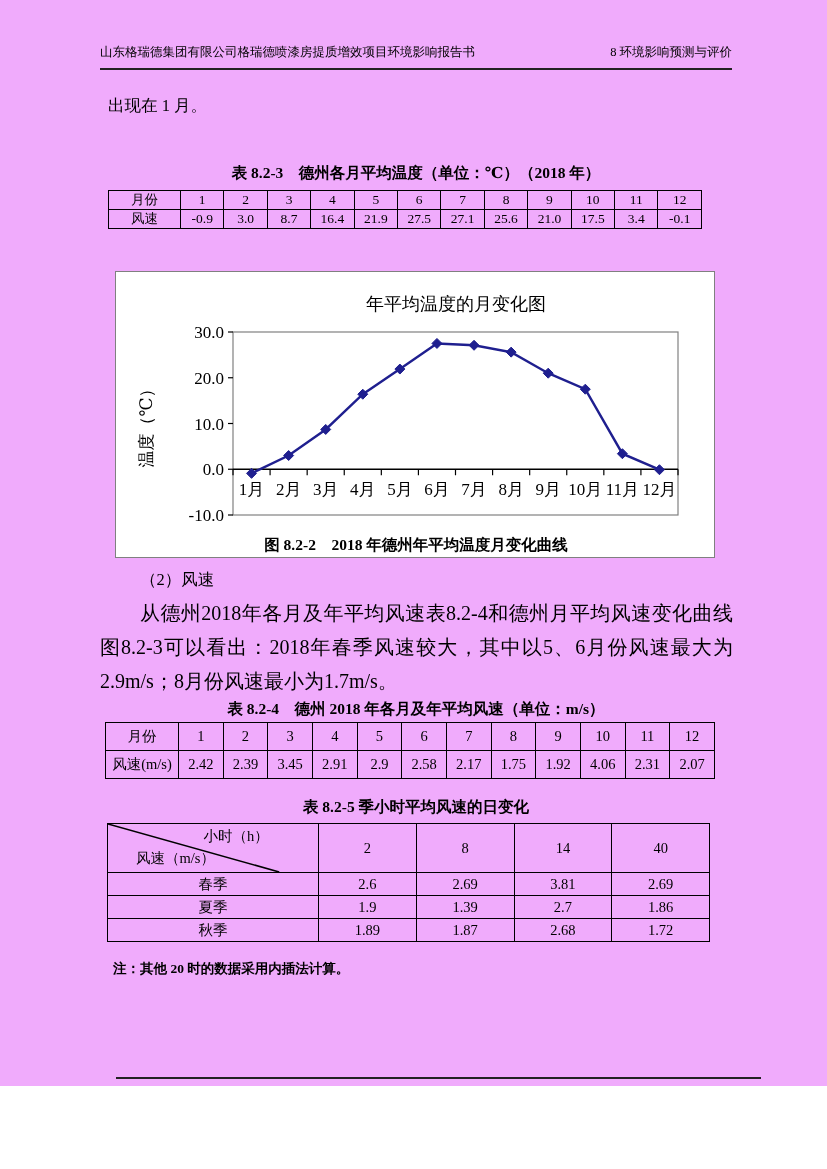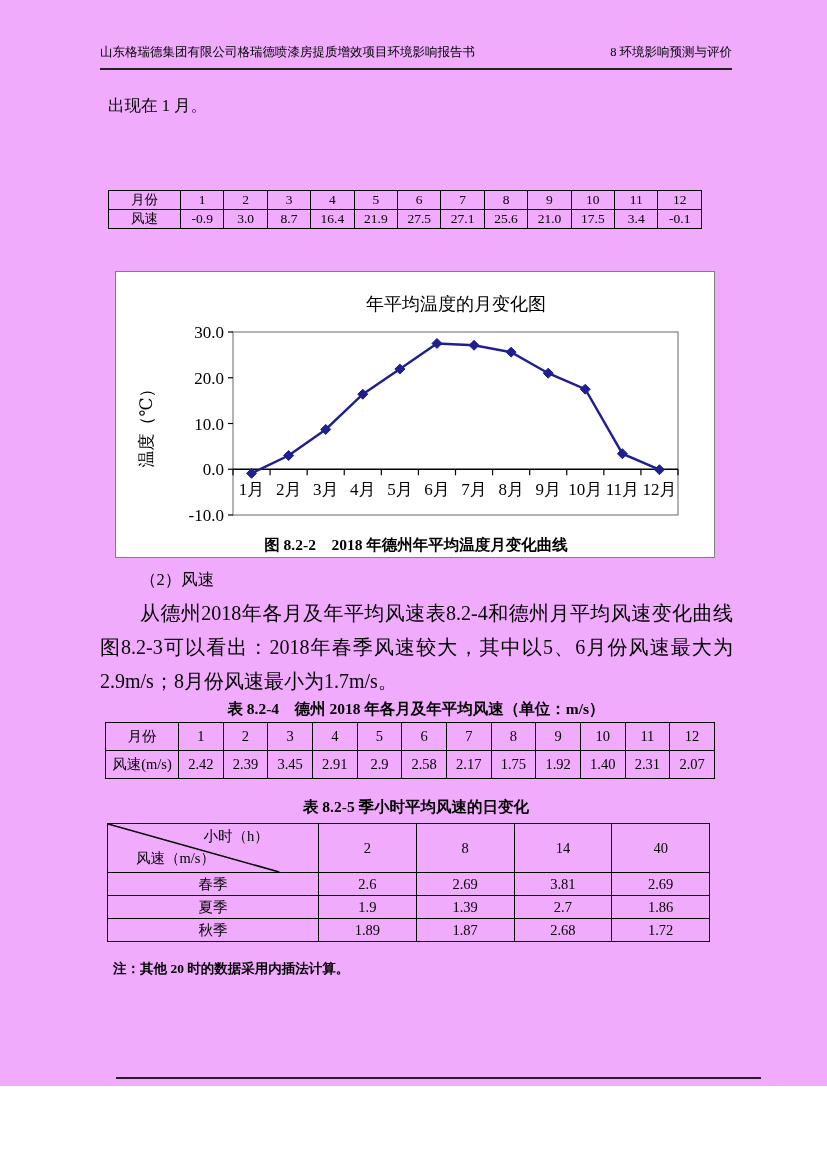--- a/index.html
+++ b/index.html
@@ -123,20 +123,21 @@
 
 <div class="page">
 
   <div class="header">
     <span>山东格瑞德集团有限公司格瑞德喷漆房提质增效项目环境影响报告书</span>
     <span>8 环境影响预测与评价</span>
   </div>
 
   <p class="intro">出现在 1 月。</p>
 
+  <div class="caption cap-t1">表 8.2-3　德州各月平均温度（单位：℃）（2018 年）</div>
 
   <table class="t1">
     <colgroup>
       <col class="lbl">
         <col>
         <col>
         <col>
         <col>
         <col>
         <col>
@@ -281,21 +282,21 @@
           <td>风速(m/s)</td>
           <td>2.42</td>
           <td>2.39</td>
           <td>3.45</td>
           <td>2.91</td>
           <td>2.9</td>
           <td>2.58</td>
           <td>2.17</td>
           <td>1.75</td>
           <td>1.92</td>
-          <td>1.40</td>
+          <td>4.06</td>
           <td>2.31</td>
           <td>2.07</td>
         </tr>
       </tbody>
   </table>
 
   <div class="caption cap-t3">表 8.2-5  季小时平均风速的日变化</div>
 
   <table class="t3">
     <colgroup>

